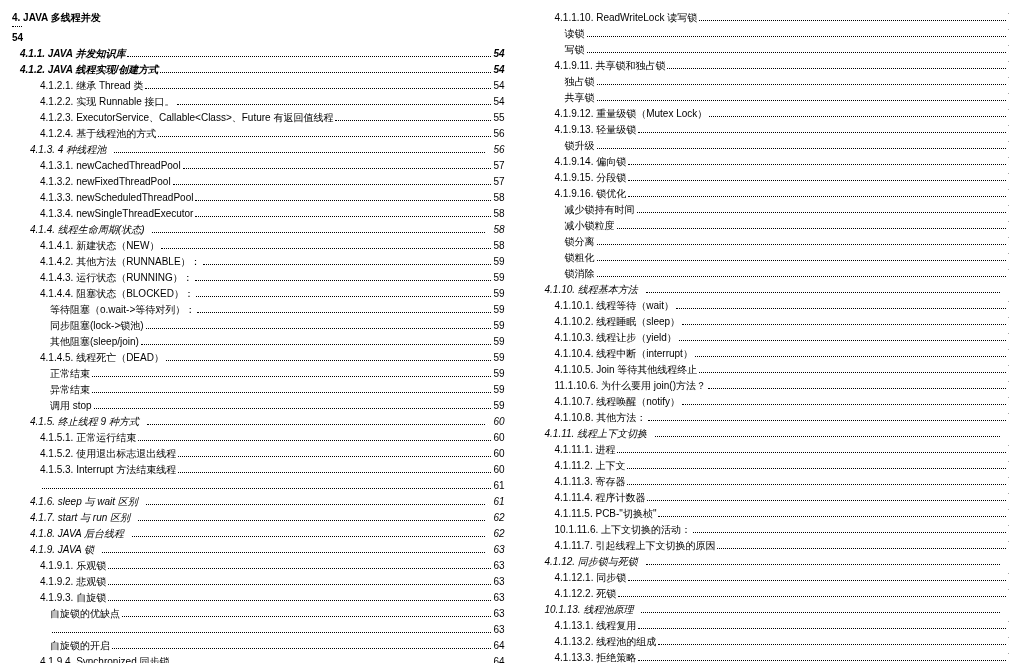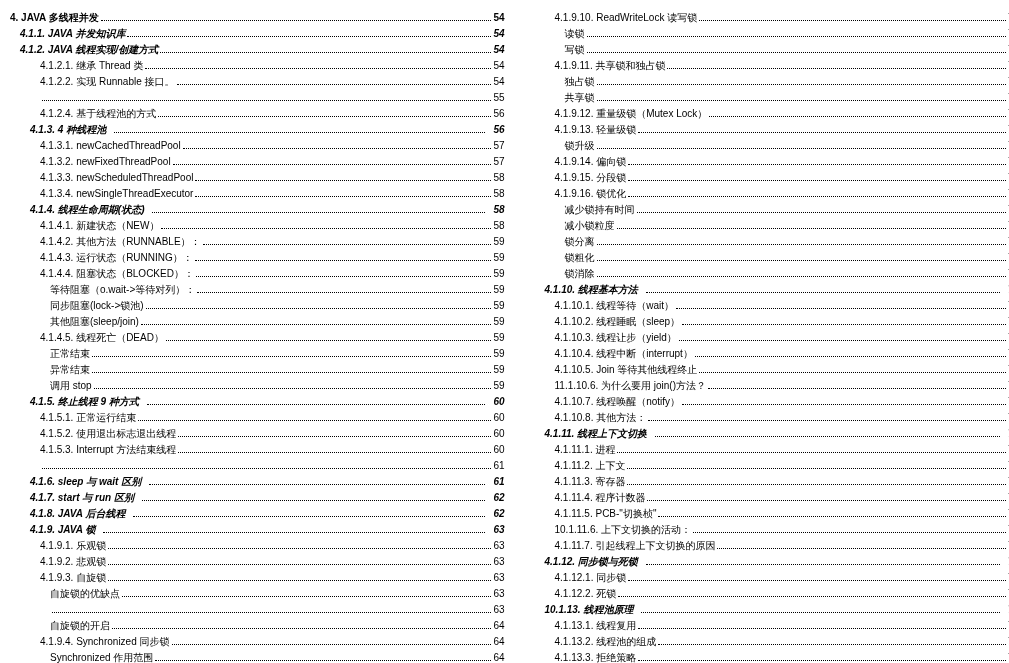--- a/index.html
+++ b/index.html
@@ -29,23 +29,23 @@
   .toc-dots {
     flex: 1;
     border-bottom: 1px dotted #000;
     margin: 0 2px 3px;
     min-width: 10px;
     height: 0;
   }
   .toc-page {
     flex-shrink: 0;
   }
-  .lvl-0 { padding-left: 0; font-weight: bold; }
+  .lvl-0 { padding-left: 0; font-weight: bold; flex-direction: column; }
   .lvl-1 { padding-left: 10px; font-weight: bold; font-style: italic; }
-  .lvl-2 { padding-left: 20px; font-weight: bold; font-style: italic; gap: 6px; }
+  .lvl-2 { padding-left: 20px; font-weight: normal; font-style: italic; gap: 6px; }
   .lvl-3 { padding-left: 30px; }
   .lvl-4 { padding-left: 40px; }
 </style>
 </head>
 <body>
 
 <div class="col" id="col-left">
     <div class="toc-line lvl-0">
       <span class="toc-title">4. JAVA 多线程并发</span>
       <span class="toc-dots"></span>
@@ -65,20 +65,21 @@
       <span class="toc-title">4.1.2.1. 继承 Thread 类</span>
       <span class="toc-dots"></span>
       <span class="toc-page">54</span>
     </div>
     <div class="toc-line lvl-3">
       <span class="toc-title">4.1.2.2. 实现 Runnable 接口。</span>
       <span class="toc-dots"></span>
       <span class="toc-page">54</span>
     </div>
     <div class="toc-line lvl-3">
+      <span class="toc-title">4.1.2.3. ExecutorService、Callable&lt;Class&gt;、Future 有返回值线程</span>
       <span class="toc-dots"></span>
       <span class="toc-page">55</span>
     </div>
     <div class="toc-line lvl-3">
       <span class="toc-title">4.1.2.4. 基于线程池的方式</span>
       <span class="toc-dots"></span>
       <span class="toc-page">56</span>
     </div>
     <div class="toc-line lvl-2">
       <span class="toc-title">4.1.3. 4 种线程池</span>
@@ -244,21 +245,21 @@
       <span class="toc-page">64</span>
     </div>
     <div class="toc-line lvl-4">
       <span class="toc-title">Synchronized 作用范围</span>
       <span class="toc-dots"></span>
       <span class="toc-page">64</span>
     </div>
   </div>
 <div class="col" id="col-right">
     <div class="toc-line lvl-3">
-      <span class="toc-title">4.1.9.10. ReadWriteLock 读写锁</span>
+      <span class="toc-title">4.1.1.10. ReadWriteLock 读写锁</span>
       <span class="toc-dots"></span>
       <span class="toc-page">70</span>
     </div>
     <div class="toc-line lvl-4">
       <span class="toc-title">读锁</span>
       <span class="toc-dots"></span>
       <span class="toc-page">70</span>
     </div>
     <div class="toc-line lvl-4">
       <span class="toc-title">写锁</span>

